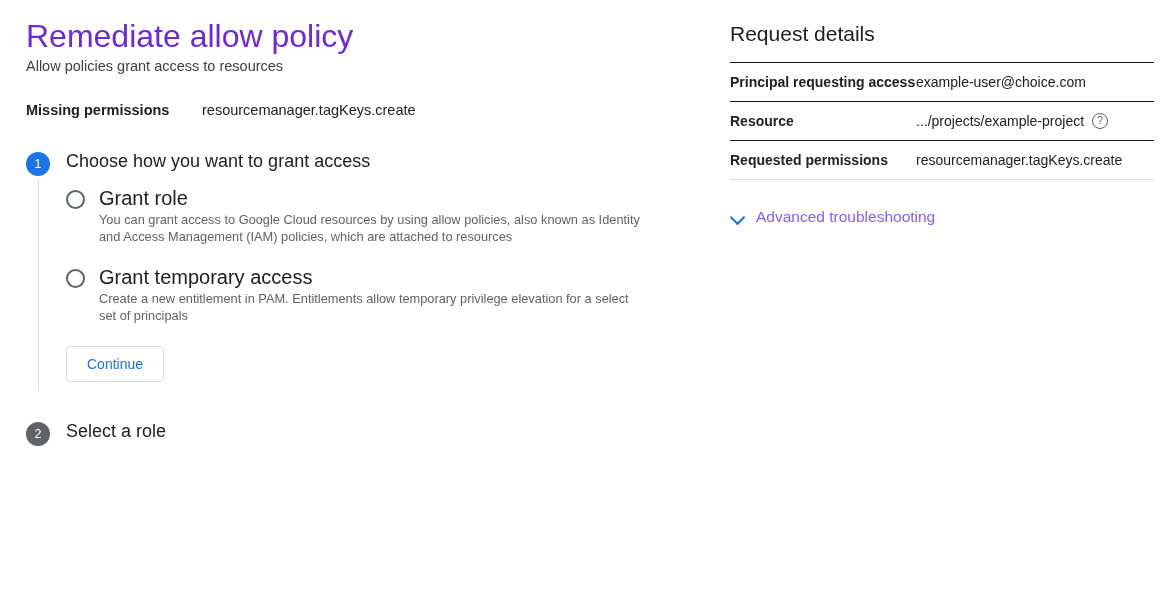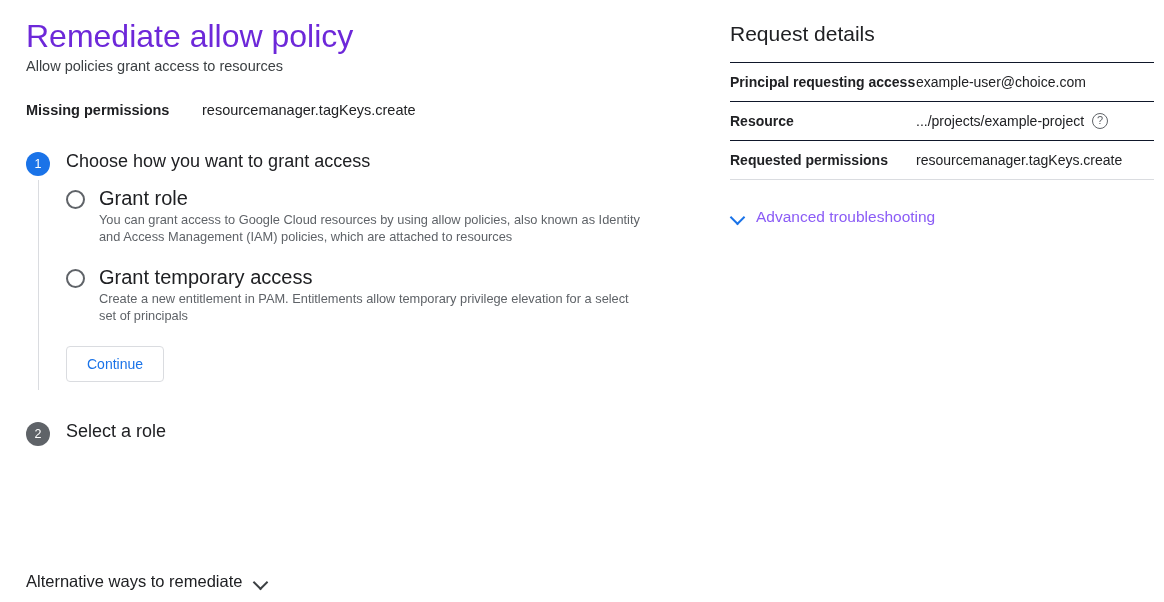--- a/index.html
+++ b/index.html
@@ -307,24 +307,20 @@
       </div>
 
       <div class="step step2">
         <div class="step-badge badge-inactive">2</div>
         <div class="step-title">Select a role</div>
       </div>
 
     </div>
   </div>
 
-  <div class="alt-row">
-    <span class="alt-label">Alternative ways to remediate</span>
-    <span class="chev"></span>
-  </div>
 
   <div class="right">
     <h2 class="right-title">Request details</h2>
 
     <table class="details">
       <tbody>
           <tr>
         <td class="key">Principal requesting access</td>
         <td class="val">example-user@choice.com</td>
       </tr>

